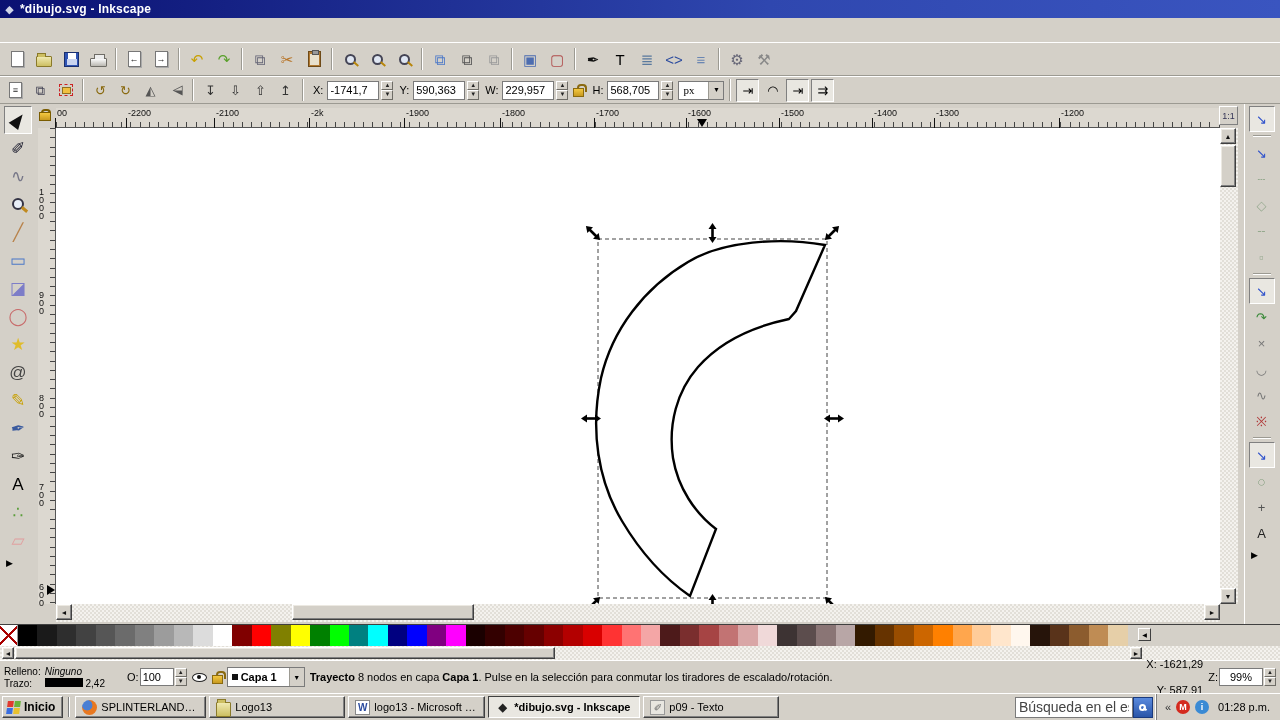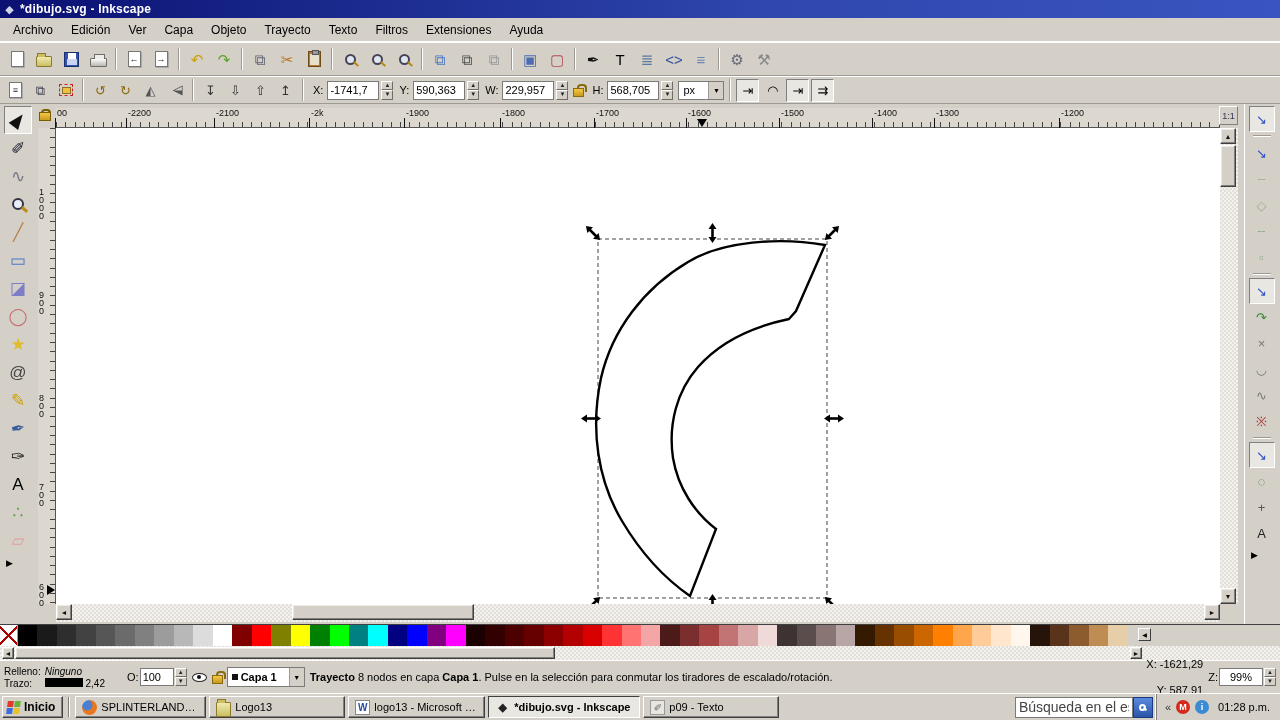--- a/index.html
+++ b/index.html
@@ -167,32 +167,20 @@
 </head>
 <body>
 
 <div class="screen" data-name="inkscape-window">
 
   <div class="titlebar" data-name="titlebar">
     <span class="ticon" data-name="inkscape-logo-icon">◆</span>
     <span class="ttext" data-name="window-title">*dibujo.svg - Inkscape</span>
   </div>
 
-  <div class="menubar" data-name="menubar">
-      <span class="menu-item" data-name="menu-archivo">Archivo</span>
-      <span class="menu-item" data-name="menu-edición">Edición</span>
-      <span class="menu-item" data-name="menu-ver">Ver</span>
-      <span class="menu-item" data-name="menu-capa">Capa</span>
-      <span class="menu-item" data-name="menu-objeto">Objeto</span>
-      <span class="menu-item" data-name="menu-trayecto">Trayecto</span>
-      <span class="menu-item" data-name="menu-texto">Texto</span>
-      <span class="menu-item" data-name="menu-filtros">Filtros</span>
-      <span class="menu-item" data-name="menu-extensiones">Extensiones</span>
-      <span class="menu-item" data-name="menu-ayuda">Ayuda</span>
-    </div>
 
   <div class="cmdbar" data-name="commands-toolbar">
       <button class="tb-btn" data-name="new-document-button">
         <span class="pg" data-name="new-document-icon"></span>
       </button>
       <button class="tb-btn" data-name="open-document-button">
         <span class="folder" data-name="open-document-icon"></span>
       </button>
       <button class="tb-btn" data-name="save-document-button">
         <span class="savei" data-name="save-document-icon"></span>
@@ -333,21 +321,21 @@
         <b>▲</b>
         <b>▼</b>
       </span>
     <span class="lock-open" style="margin:0 3px;" data-name="lock-ratio-icon"></span>
     <span class="fld-label" data-name="h-field-label">H:</span>
     <span class="fld" style="width:52px;" data-name="h-field">568,705</span>
     <span class="spin" data-name="h-spinner">
         <b>▲</b>
         <b>▼</b>
       </span>
-    <span class="dd" style="width:46px;margin-left:3px;" data-name="units-dropdown">
+    <span class="dd" style="width:46px;margin-left:3px;font-family:Liberation Serif, serif;" data-name="units-dropdown">
       <span class="dd-txt" data-name="units-value">px</span>
       <span class="dd-btn" data-name="units-dropdown-arrow">▼</span>
     </span>
     <span class="vsep"></span>
     <span id="ctrl-toggles" style="display:flex;align-items:center;gap:2px;">
         <button class="tb-btn pressed" data-name="scale-stroke-toggle-button">
           <span class="glyph" data-name="scale-stroke-toggle-icon">⇥</span>
         </button>
         <button class="tb-btn" data-name="scale-corners-toggle-button">
           <span class="glyph" data-name="scale-corners-toggle-icon">◠</span>

